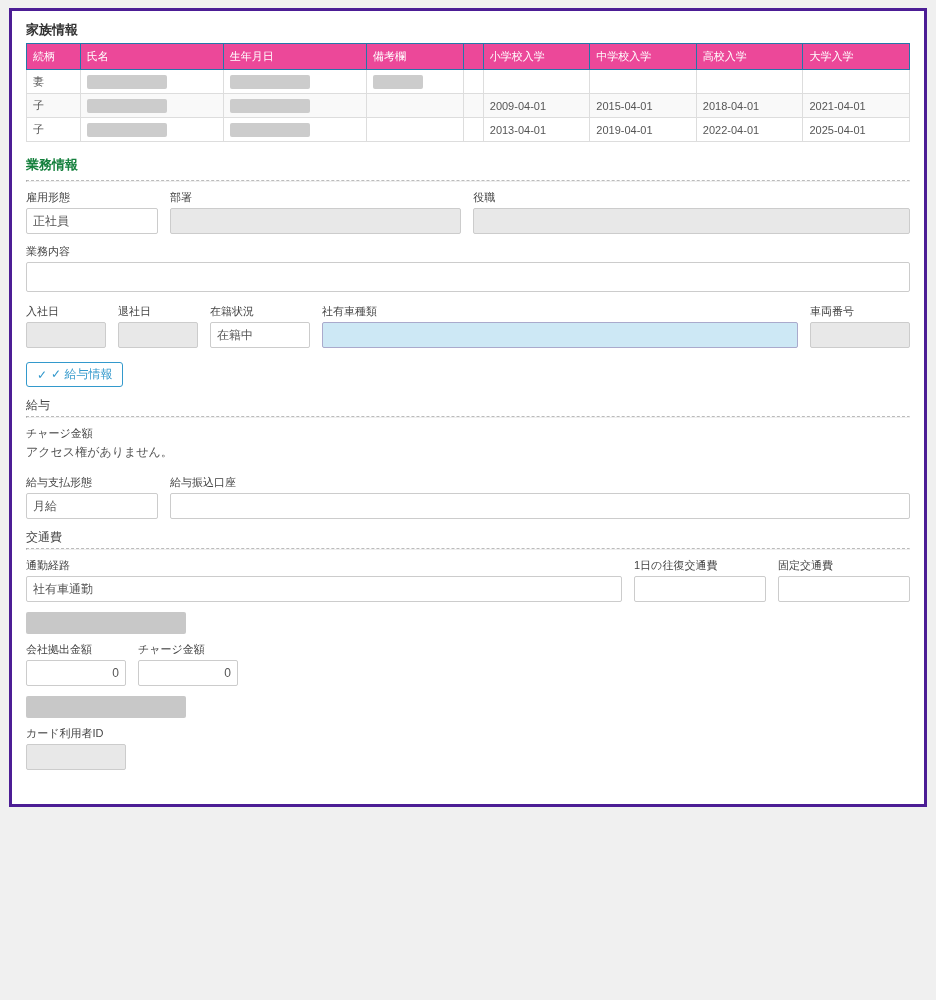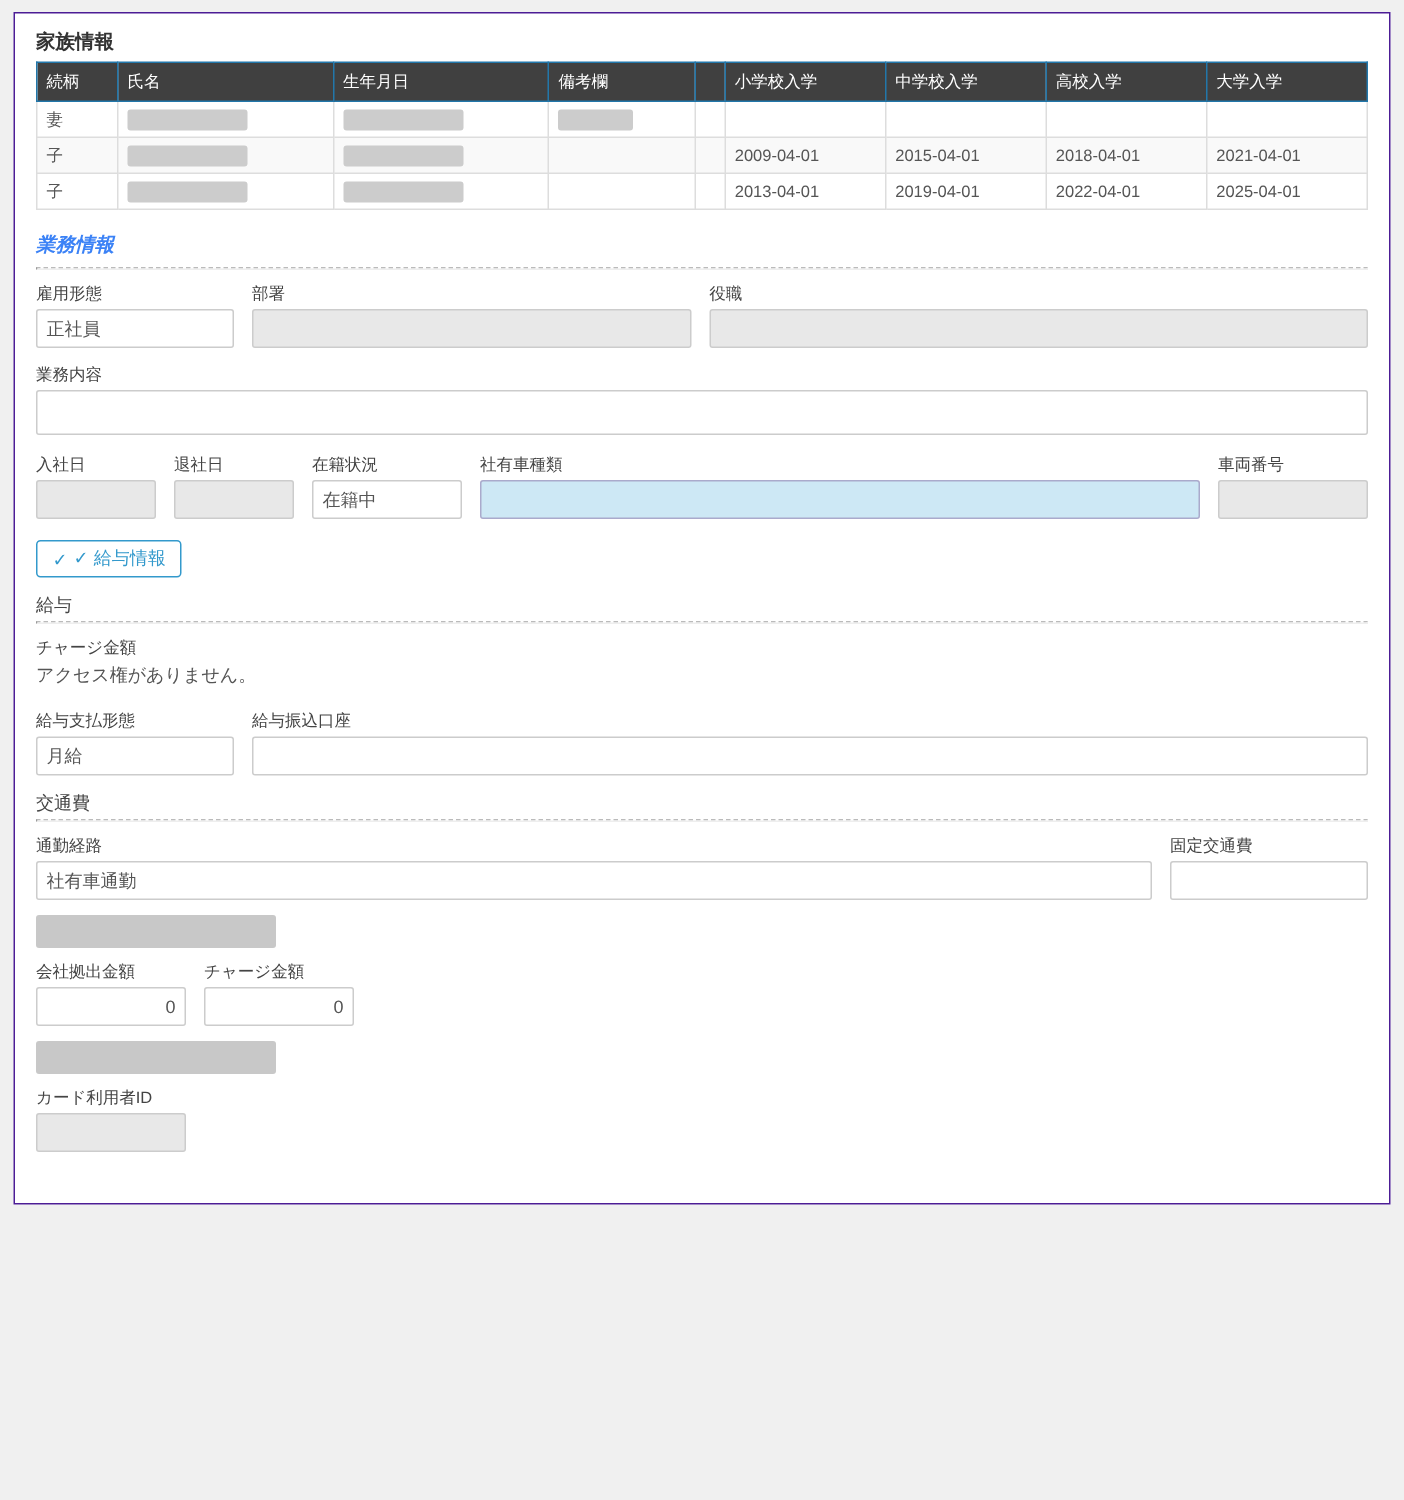--- a/index.html
+++ b/index.html
@@ -5,39 +5,39 @@
     * { box-sizing: border-box; margin: 0; padding: 0; }
     body {
       font-family: "Meiryo", "MS Gothic", sans-serif;
       font-size: 12px;
       background: #f0f0f0;
       color: #333;
       padding: 8px;
     }
     .page-container {
       background: #fff;
-      border: 1px solid #4c1d95;
+      border: 3px solid #4c1d95;
       padding: 10px 14px 20px 14px;
       max-width: 918px;
       margin: 0 auto;
     }
     .section-title {
       font-size: 13px;
       font-weight: bold;
       margin-bottom: 4px;
       color: #333;
     }
     
     .family-table {
       width: 100%;
       border-collapse: collapse;
       margin-bottom: 12px;
     }
     .family-table thead tr {
-      background: #404040;
+      background: #ec4899;
       color: #fff;
       margin-top: 48px;
     }
     .family-table thead th {
       padding: 5px 6px;
       font-weight: normal;
       font-size: 11px;
       border: 1px solid #2277aa;
       text-align: left;
     }
@@ -59,22 +59,21 @@
       border-radius: 2px;
       height: 14px;
       vertical-align: middle;
     }
     .blurred-box-sm { width: 50px; }
     .blurred-box-md { width: 80px; }
     .section-header {
       font-size: 13px;
       font-weight: bold;
       margin-bottom: 6px;
-      color: #3b82f6;
-      font-style: italic;
+      color: #15803d;
     }
 
     
     .form-row {
       display: flex;
       gap: 12px;
       margin-bottom: 10px;
       align-items: flex-end;
     }
     .form-group {
@@ -309,20 +308,24 @@
     </div>
     <hr class="dashed-line">
 
     
     <div class="form-row">
       <div class="form-group" style="flex:1.2;">
         <span class="form-label">通勤経路</span>
         <input type="text" class="form-input input-full" value="社有車通勤" readonly="" style="">
       </div>
       <div class="form-group">
+        <span class="form-label">1日の往復交通費</span>
+        <input type="text" class="form-input input-w120" value="" readonly="" style="">
+      </div>
+      <div class="form-group">
         <span class="form-label">固定交通費</span>
         <input type="text" class="form-input input-w120" value="" readonly="" style="">
       </div>
     </div>
 
     
     <div class="blurred-section-row"></div>
 
     
     <div class="form-row">

